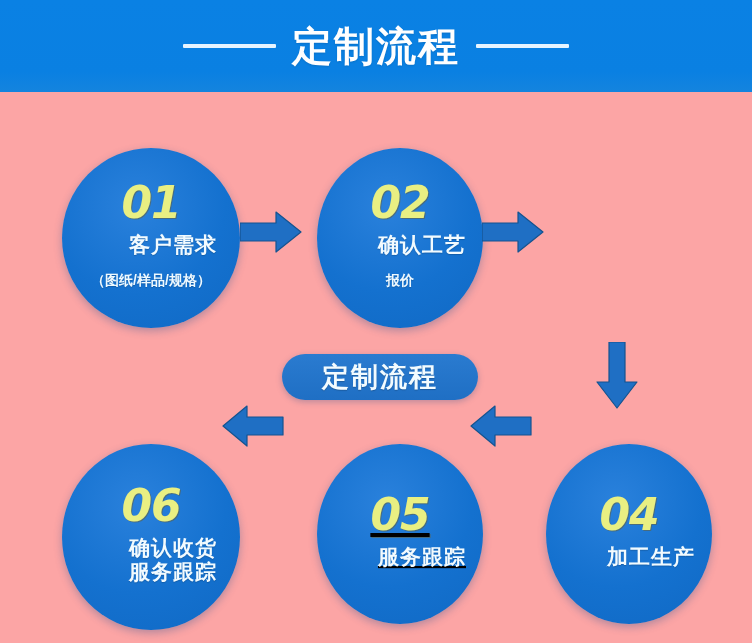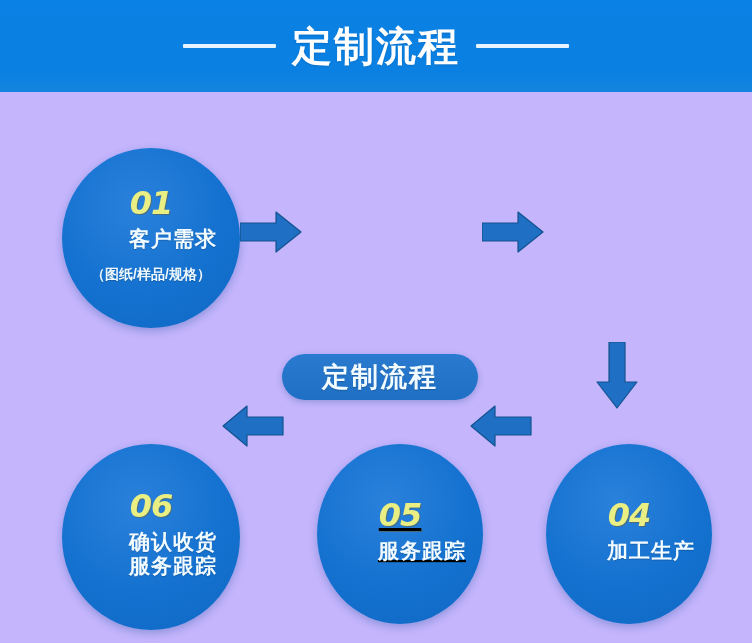--- a/index.html
+++ b/index.html
@@ -4,21 +4,21 @@
 <style>
   html, body {
     margin: 0;
     padding: 0;
     background: #ffffff;
   }
   #page {
     position: relative;
     width: 752px;
     height: 643px;
-    background: #c4b5fd;
+    background: #fca5a5;
     overflow: hidden;
     font-family: "Liberation Sans", "DejaVu Sans", sans-serif;
   }
 
   
   .header-band {
     position: absolute;
     left: 0;
     top: 0;
     width: 752px;
@@ -73,21 +73,21 @@
     display: flex;
     flex-direction: column;
     align-items: center;
     justify-content: center;
     text-align: center;
     box-sizing: border-box;
     padding: 4px 6px 10px;
   }
   .node .num {
     font-family: "DejaVu Sans", sans-serif;
-    font-size: 32px;
+    font-size: 44px;
     font-weight: bold;
     font-style: italic;
     color: #e9ef82;
     line-height: 1;
     letter-spacing: -1px;
     margin-bottom: 8px;
     text-shadow: 1px 1px 0 rgba(120, 90, 20, 0.45);
   }
   .node .label {
     font-size: 21px;
@@ -170,20 +170,25 @@
   </div>
 
   <div class="stage">
 
     <div class="node" id="node-01">
       <div class="num">01</div>
       <div class="label">客户需求</div>
       <div class="sub">（图纸/样品/规格）</div>
     </div>
 
+    <div class="node" id="node-02">
+      <div class="num">02</div>
+      <div class="label">确认工艺</div>
+      <div class="sub">报价</div>
+    </div>
 
 
     <div class="node" id="node-04">
       <div class="num">04</div>
       <div class="label">加工生产</div>
     </div>
 
     <div class="node" id="node-05">
       <div class="num">05</div>
       <div class="label">服务跟踪</div>

